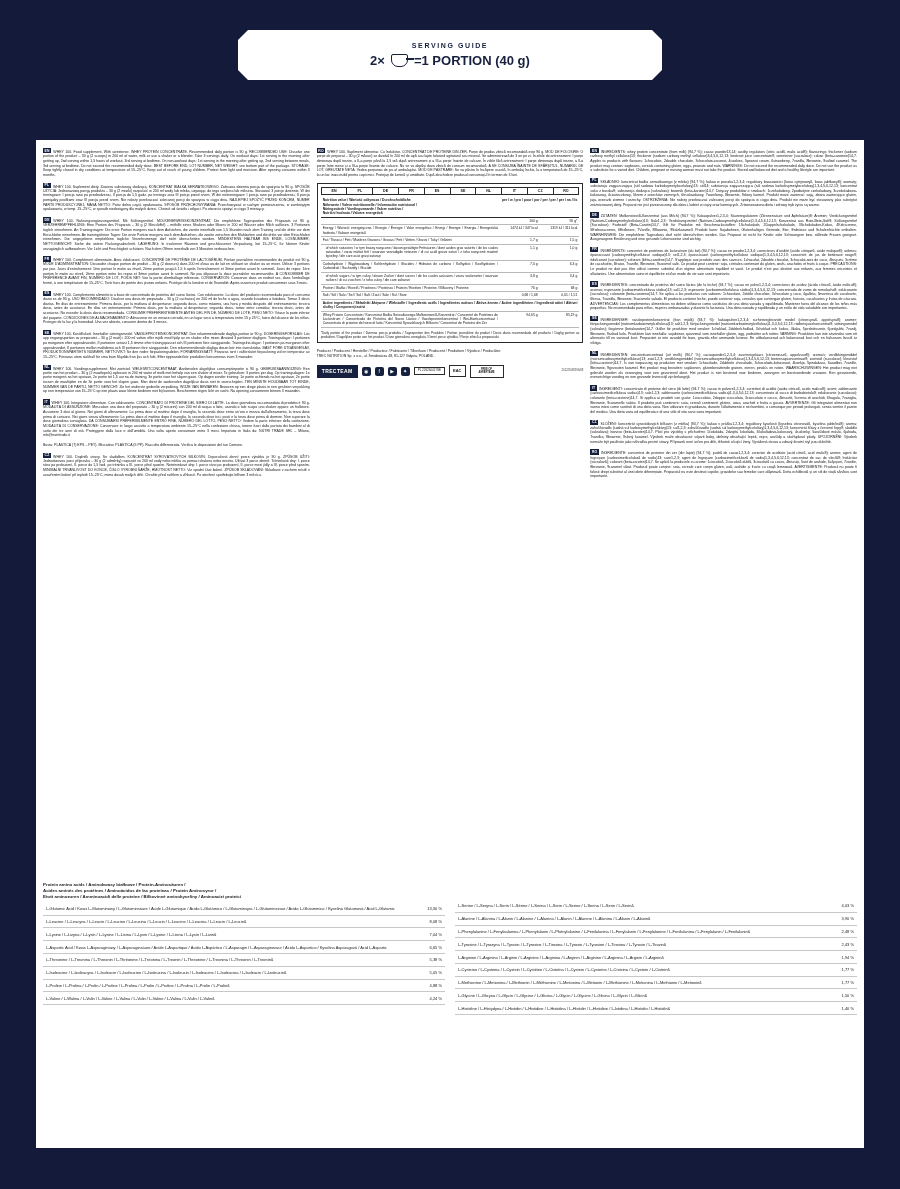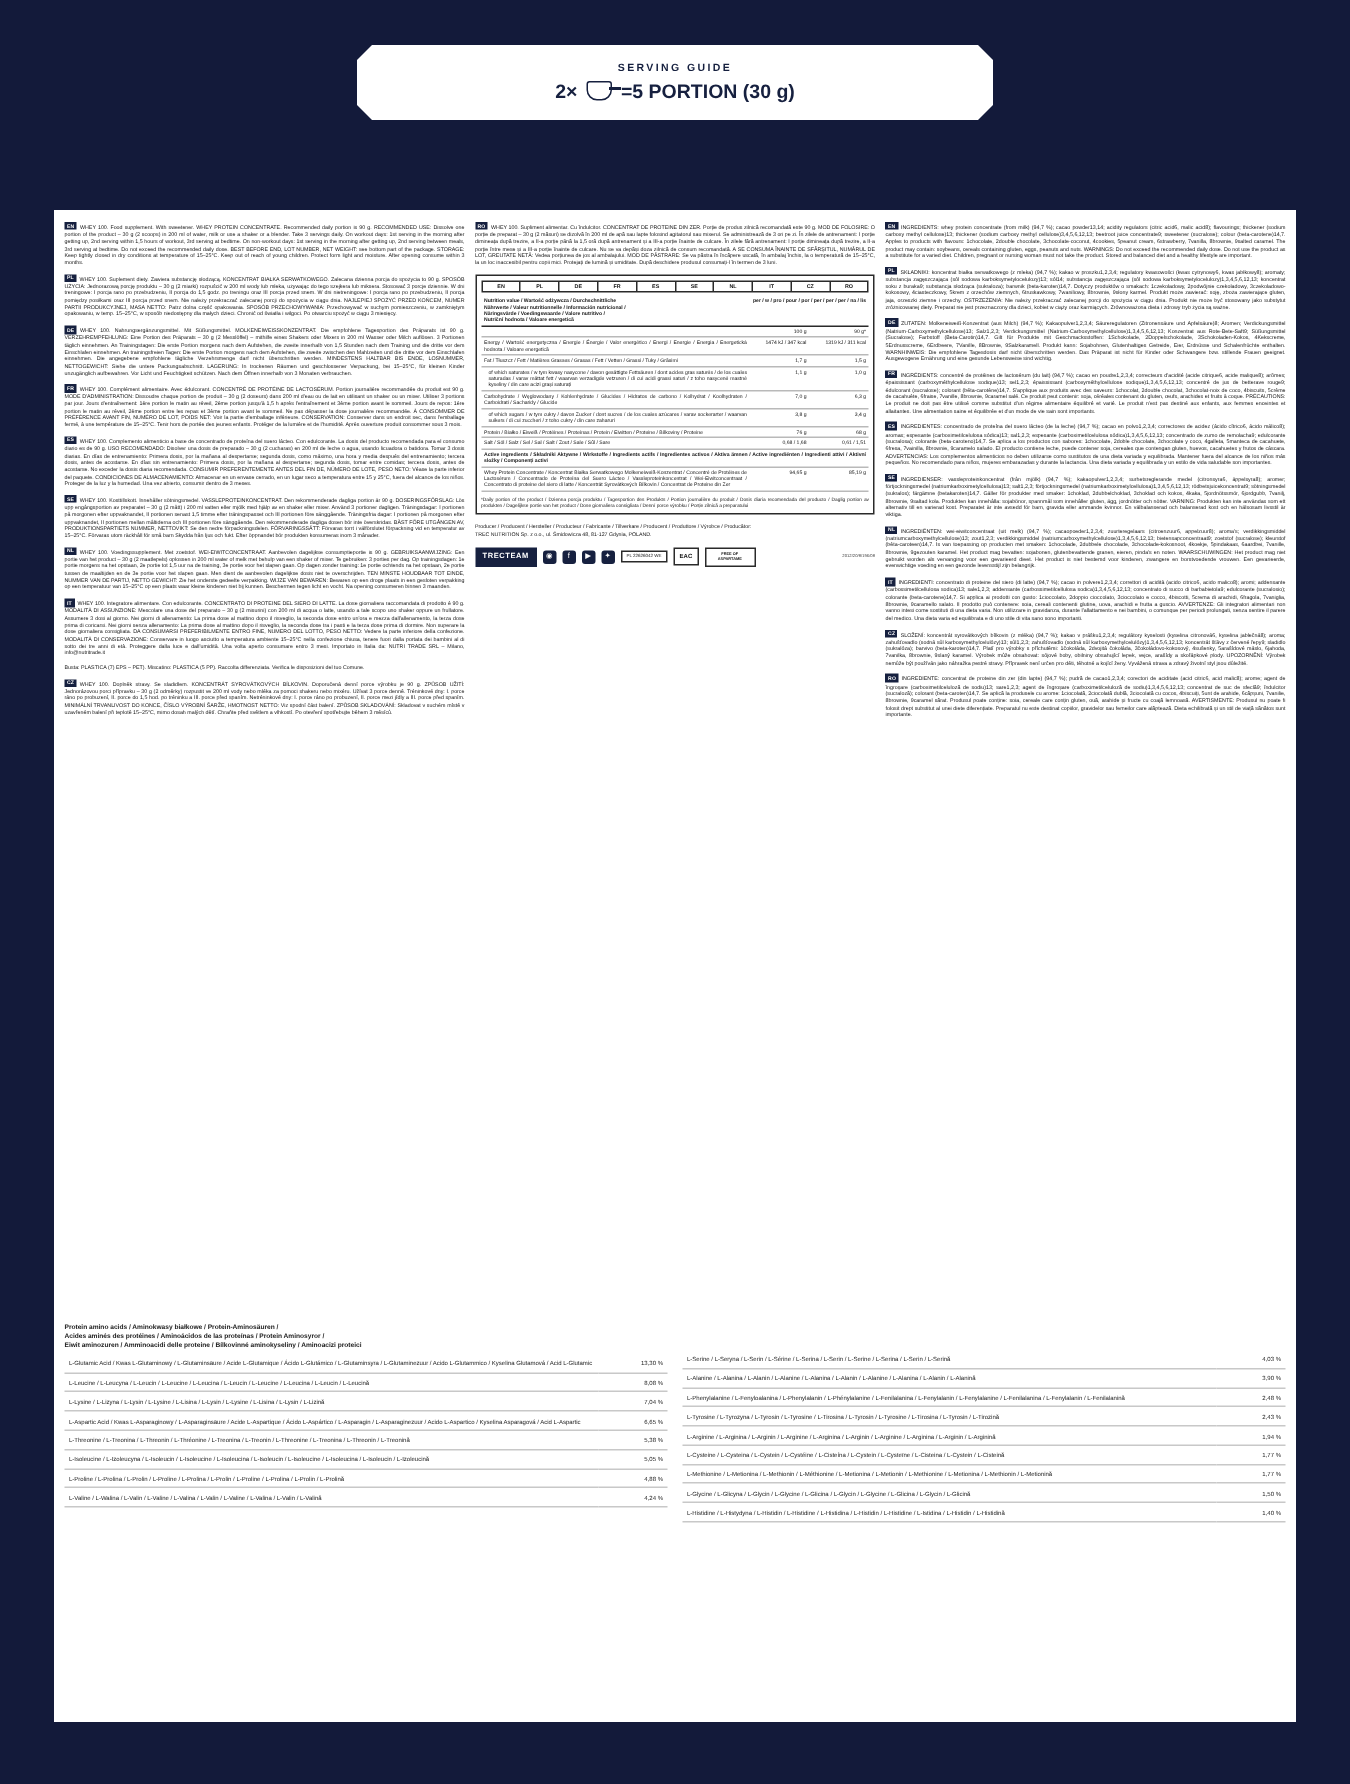--- a/index.html
+++ b/index.html
@@ -207,21 +207,21 @@
 </head>
 <body>
 
 <div class="page">
 
   <div class="serving-guide">
     <div class="sg-title">SERVING GUIDE</div>
     <div class="sg-row">
       <span>2×</span>
       <span class="sg-scoop"></span>
-      <span>=5 PORTION (30 g)</span>
+      <span>=1 PORTION (40 g)</span>
     </div>
   </div>
 
   <div class="sheet">
 
     <div class="cols">
 
       <div class="col">
         <div class="blk"><span class="flag">EN</span><span>WHEY 100. Food supplement. With sweetener. WHEY PROTEIN CONCENTRATE. Recommended daily portion is 90 g. RECOMMENDED USE: Dissolve one portion of the product – 30 g (2 scoops) in 200 ml of water, milk or use a shaker or a blender. Take 3 servings daily. On workout days: 1st serving in the morning after getting up, 2nd serving within 1,5 hours of workout, 3rd serving at bedtime. On non-workout days: 1st serving in the morning after getting up, 2nd serving between meals, 3rd serving at bedtime. Do not exceed the recommended daily dose. BEST BEFORE END, LOT NUMBER, NET WEIGHT: see bottom part of the package. STORAGE: Keep tightly closed in dry conditions at temperature of 15–25°C. Keep out of reach of young children. Protect form light and moisture. After opening consume within 3 months.</span></div>
         <div class="blk"><span class="flag">PL</span><span>WHEY 100. Suplement diety. Zawiera substancję słodzącą. KONCENTRAT BIAŁKA SERWATKOWEGO. Zalecana dzienna porcja do spożycia to 90 g. SPOSÓB UŻYCIA: Jednorazową porcję produktu – 30 g (2 miarki) rozpuścić w 200 ml wody lub mleka, używając do tego szejkera lub miksera. Stosować 3 porcje dziennie. W dni treningowe: I porcja rano po przebudzeniu, II porcja do 1,5 godz. po treningu oraz III porcja przed snem. W dni nietreningowe: I porcja rano po przebudzeniu, II porcja pomiędzy posiłkami oraz III porcja przed snem. Nie należy przekraczać zalecanej porcji do spożycia w ciągu dnia. NAJLEPIEJ SPOŻYĆ PRZED KOŃCEM, NUMER PARTII PRODUKCYJNEJ, MASA NETTO: Patrz dolna część opakowania. SPOSÓB PRZECHOWYWANIA: Przechowywać w suchym pomieszczeniu, w zamkniętym opakowaniu, w temp. 15–25°C, w sposób niedostępny dla małych dzieci. Chronić od światła i wilgoci. Po otwarciu spożyć w ciągu 3 miesięcy.</span></div>

